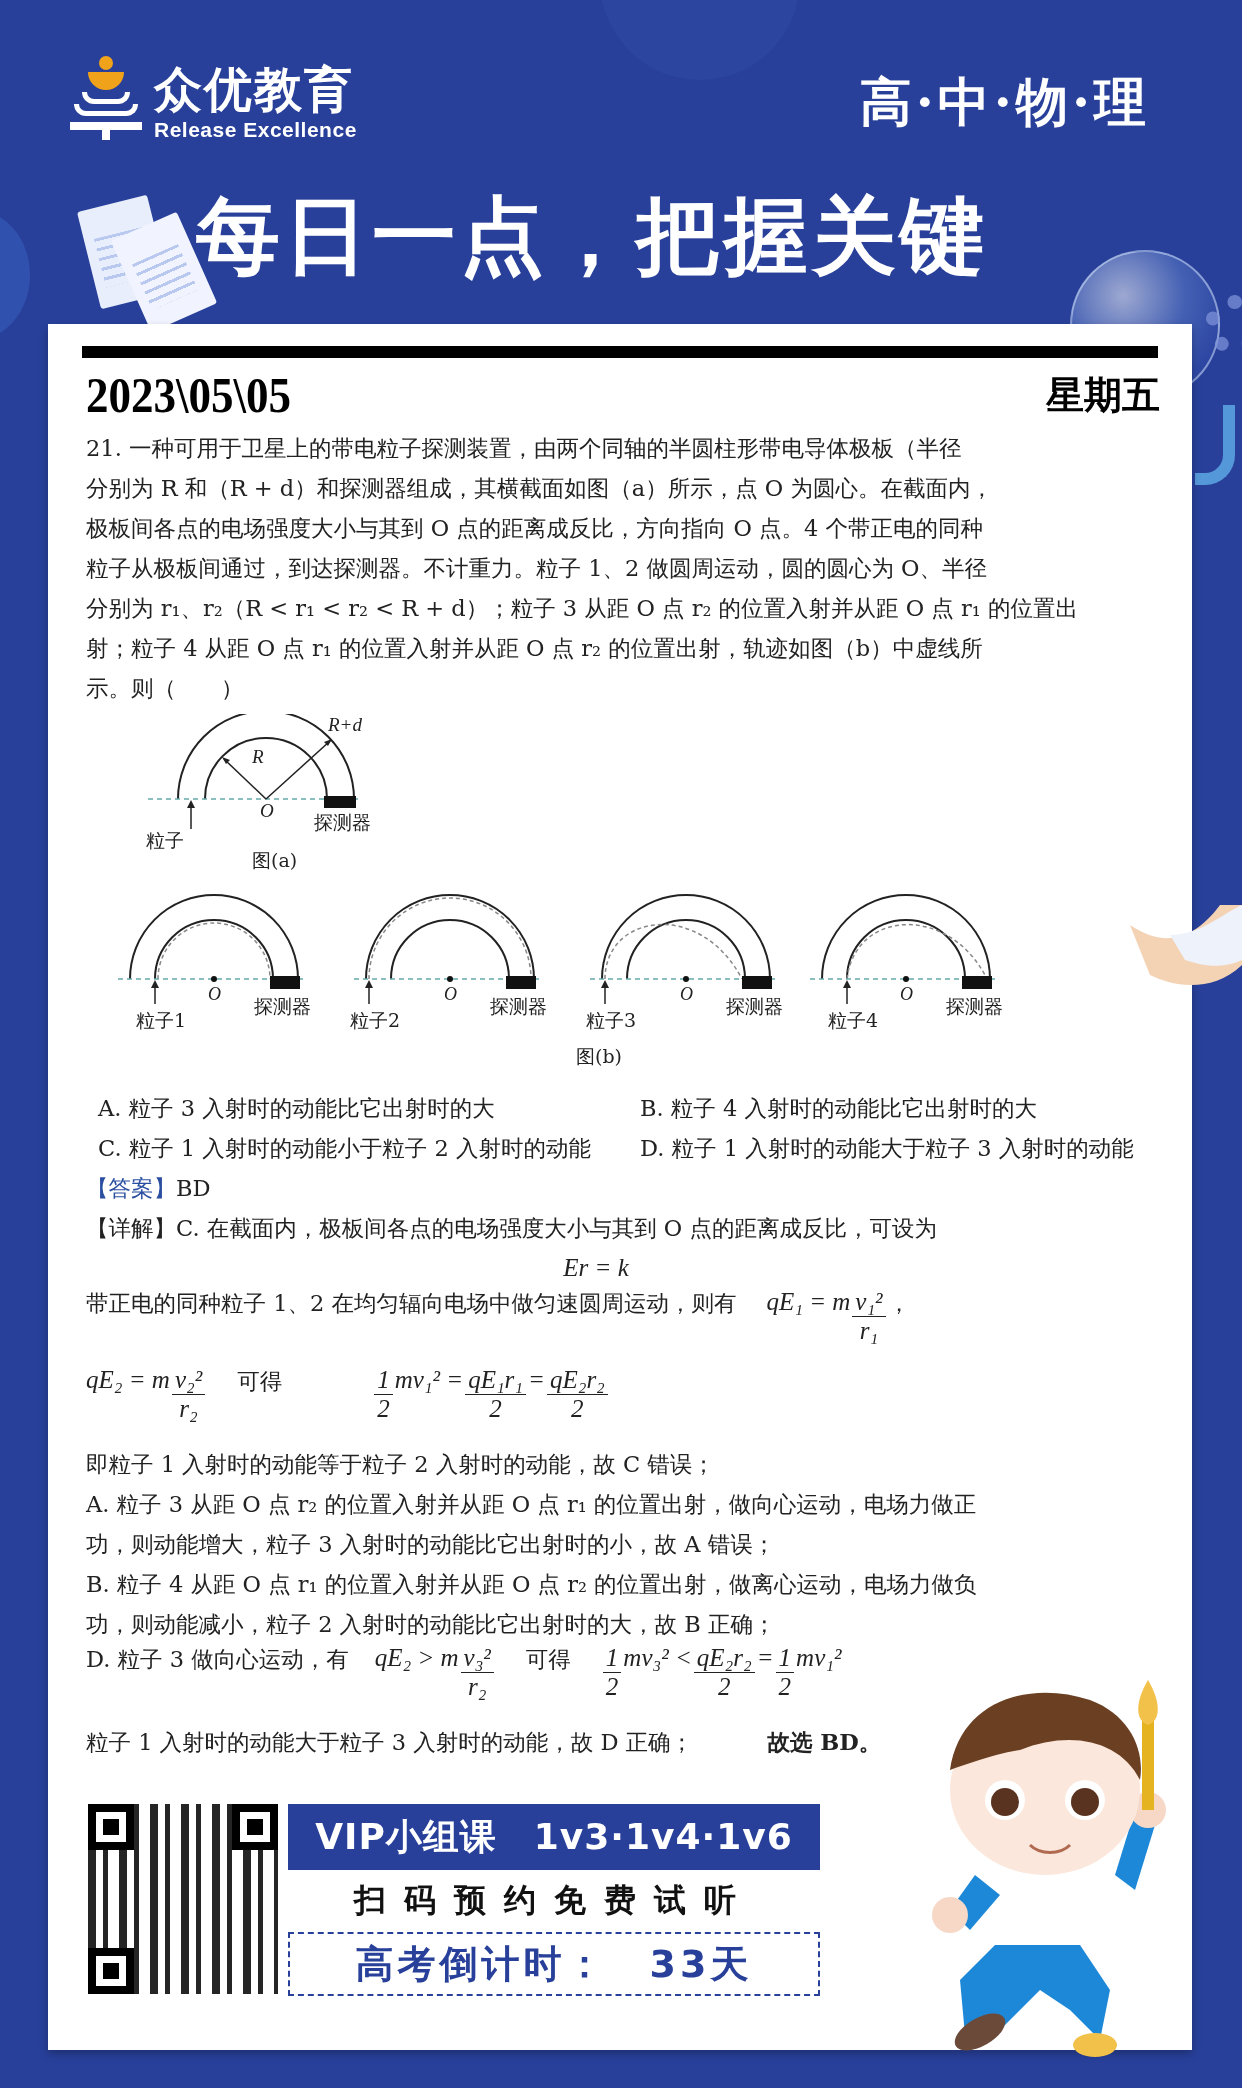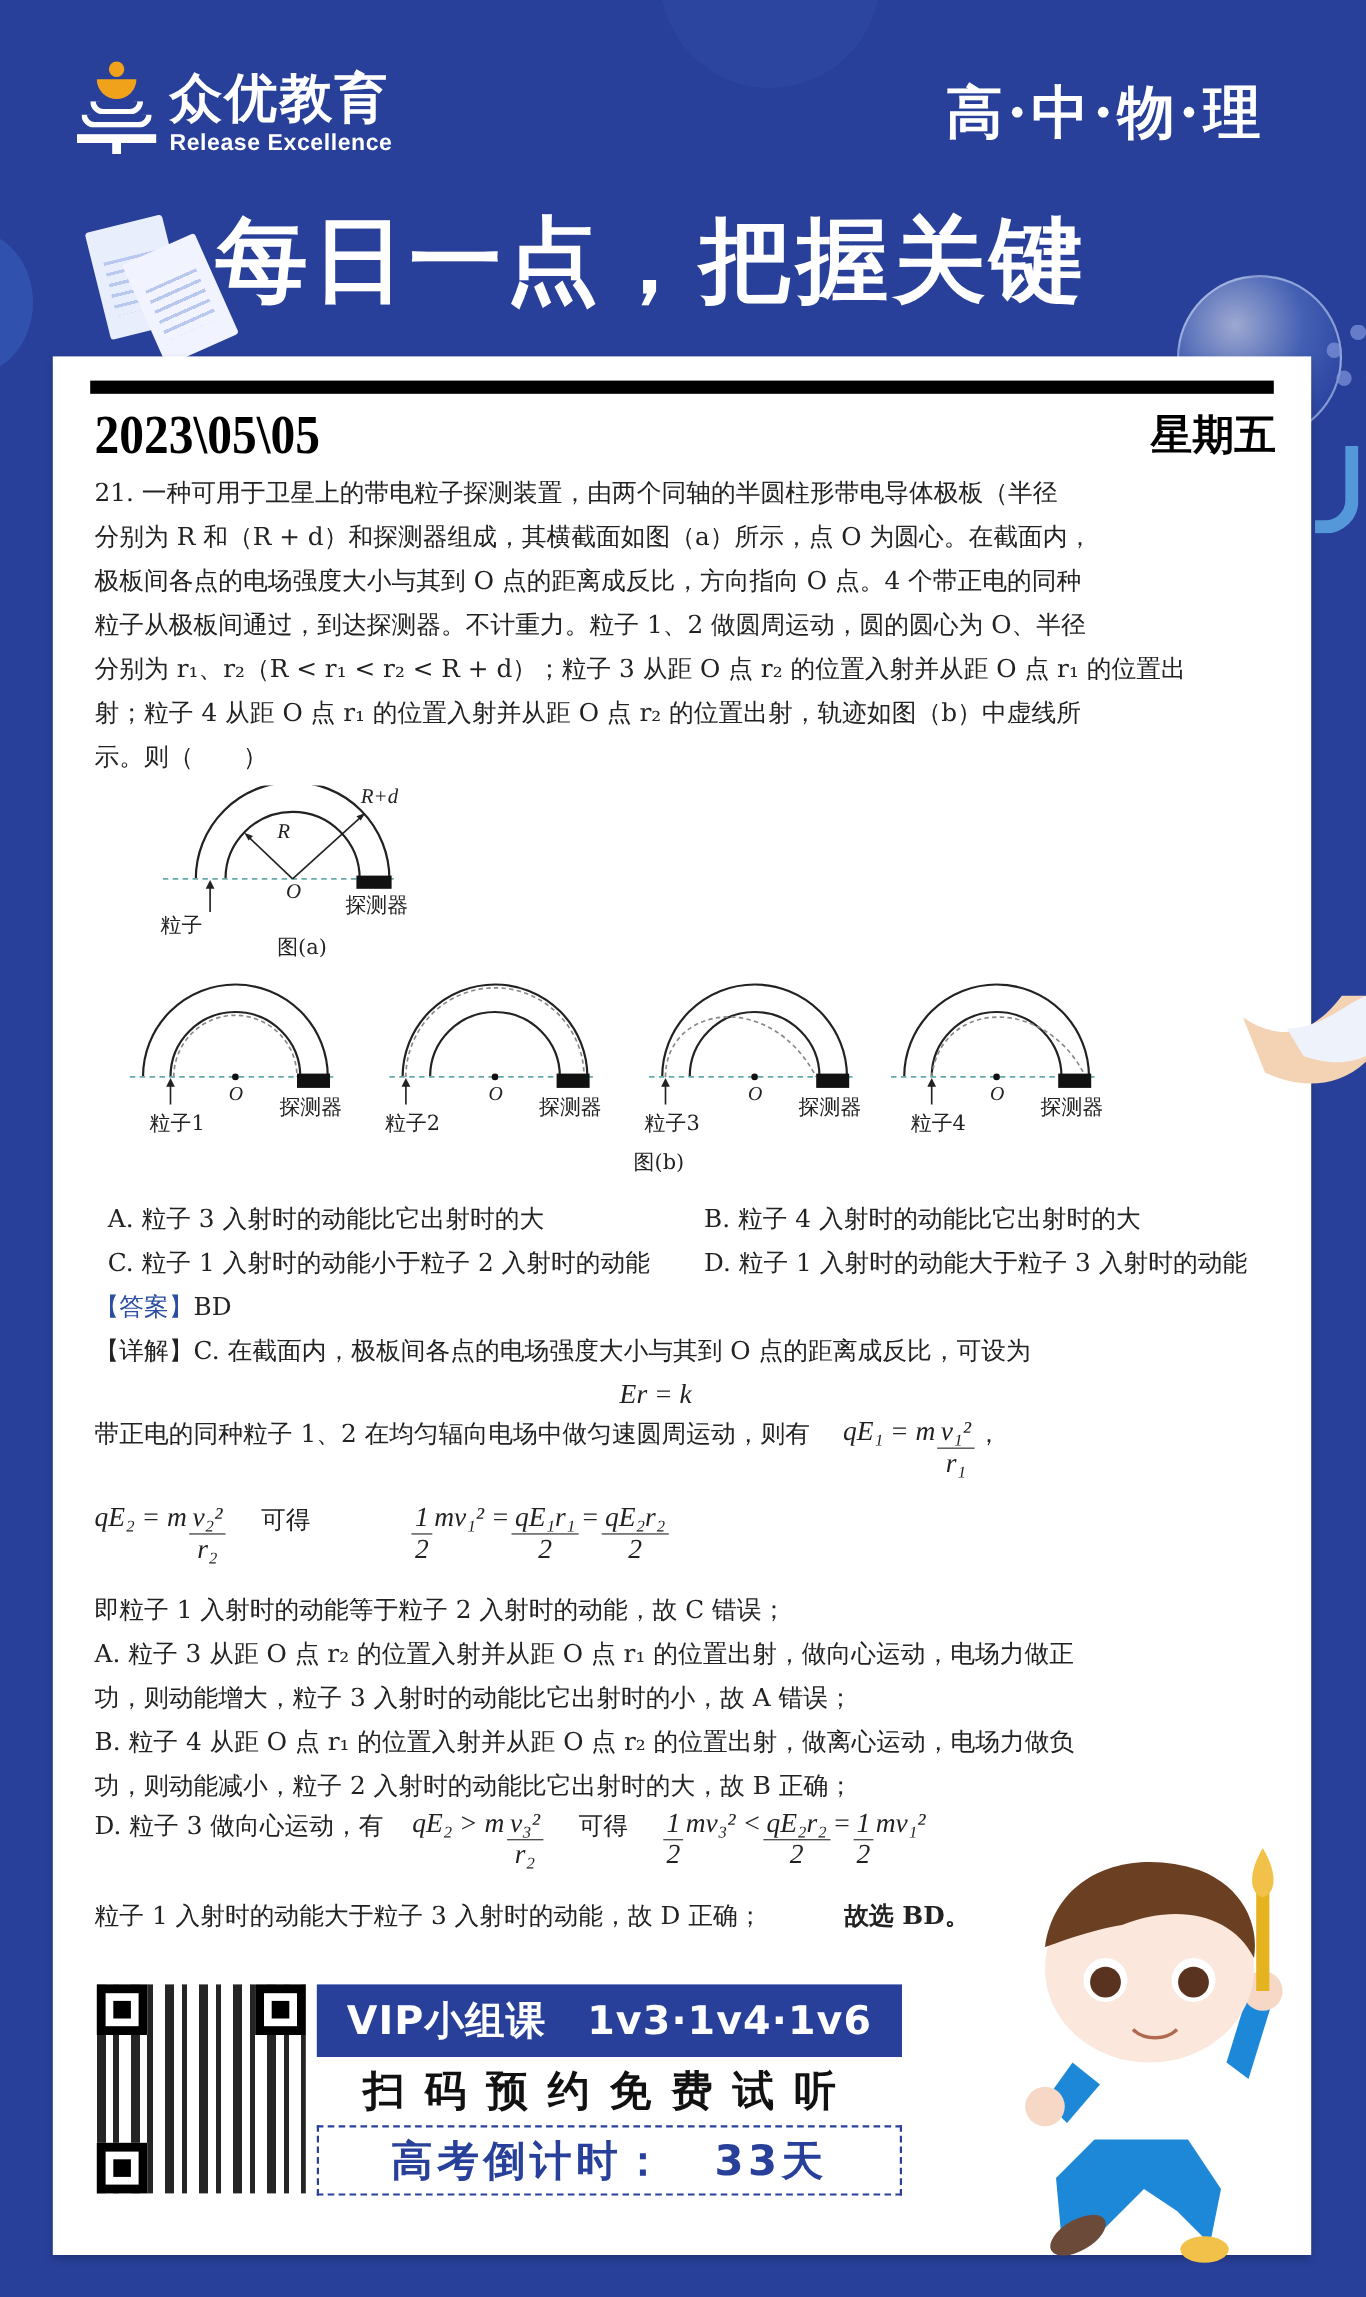--- a/index.html
+++ b/index.html
@@ -106,21 +106,21 @@
       repeating-linear-gradient(0deg, transparent 0 9px, #fff 9px 14px, transparent 14px 24px);
     opacity:.85;
   }
   .promo { position:absolute; left:240px; top:1480px; width:532px; }
   .promo-vip {
     height:66px; background:#28409a; color:#fff; display:flex; align-items:center;
     justify-content:center; font-family:"DejaVu Sans",sans-serif; font-size:36px; font-weight:bold; letter-spacing:1px;
   }
   .promo-scan {
     height:62px; display:flex; align-items:center; justify-content:center;
-    font-family:"DejaVu Sans",sans-serif; font-size:38px; font-weight:bold; letter-spacing:18px; color:#111;
+    font-family:"DejaVu Sans",sans-serif; font-size:32px; font-weight:bold; letter-spacing:18px; color:#111;
   }
   .promo-countdown {
     height:64px; border:2px dashed #28409a; display:flex; align-items:center; justify-content:center;
     color:#28409a; font-family:"DejaVu Sans",sans-serif; font-size:38px; font-weight:bold; letter-spacing:4px;
   }
   .mascot { position:absolute; left:920px; top:1660px; width:250px; height:420px; }
 </style>
 </head>
 <body>
 

